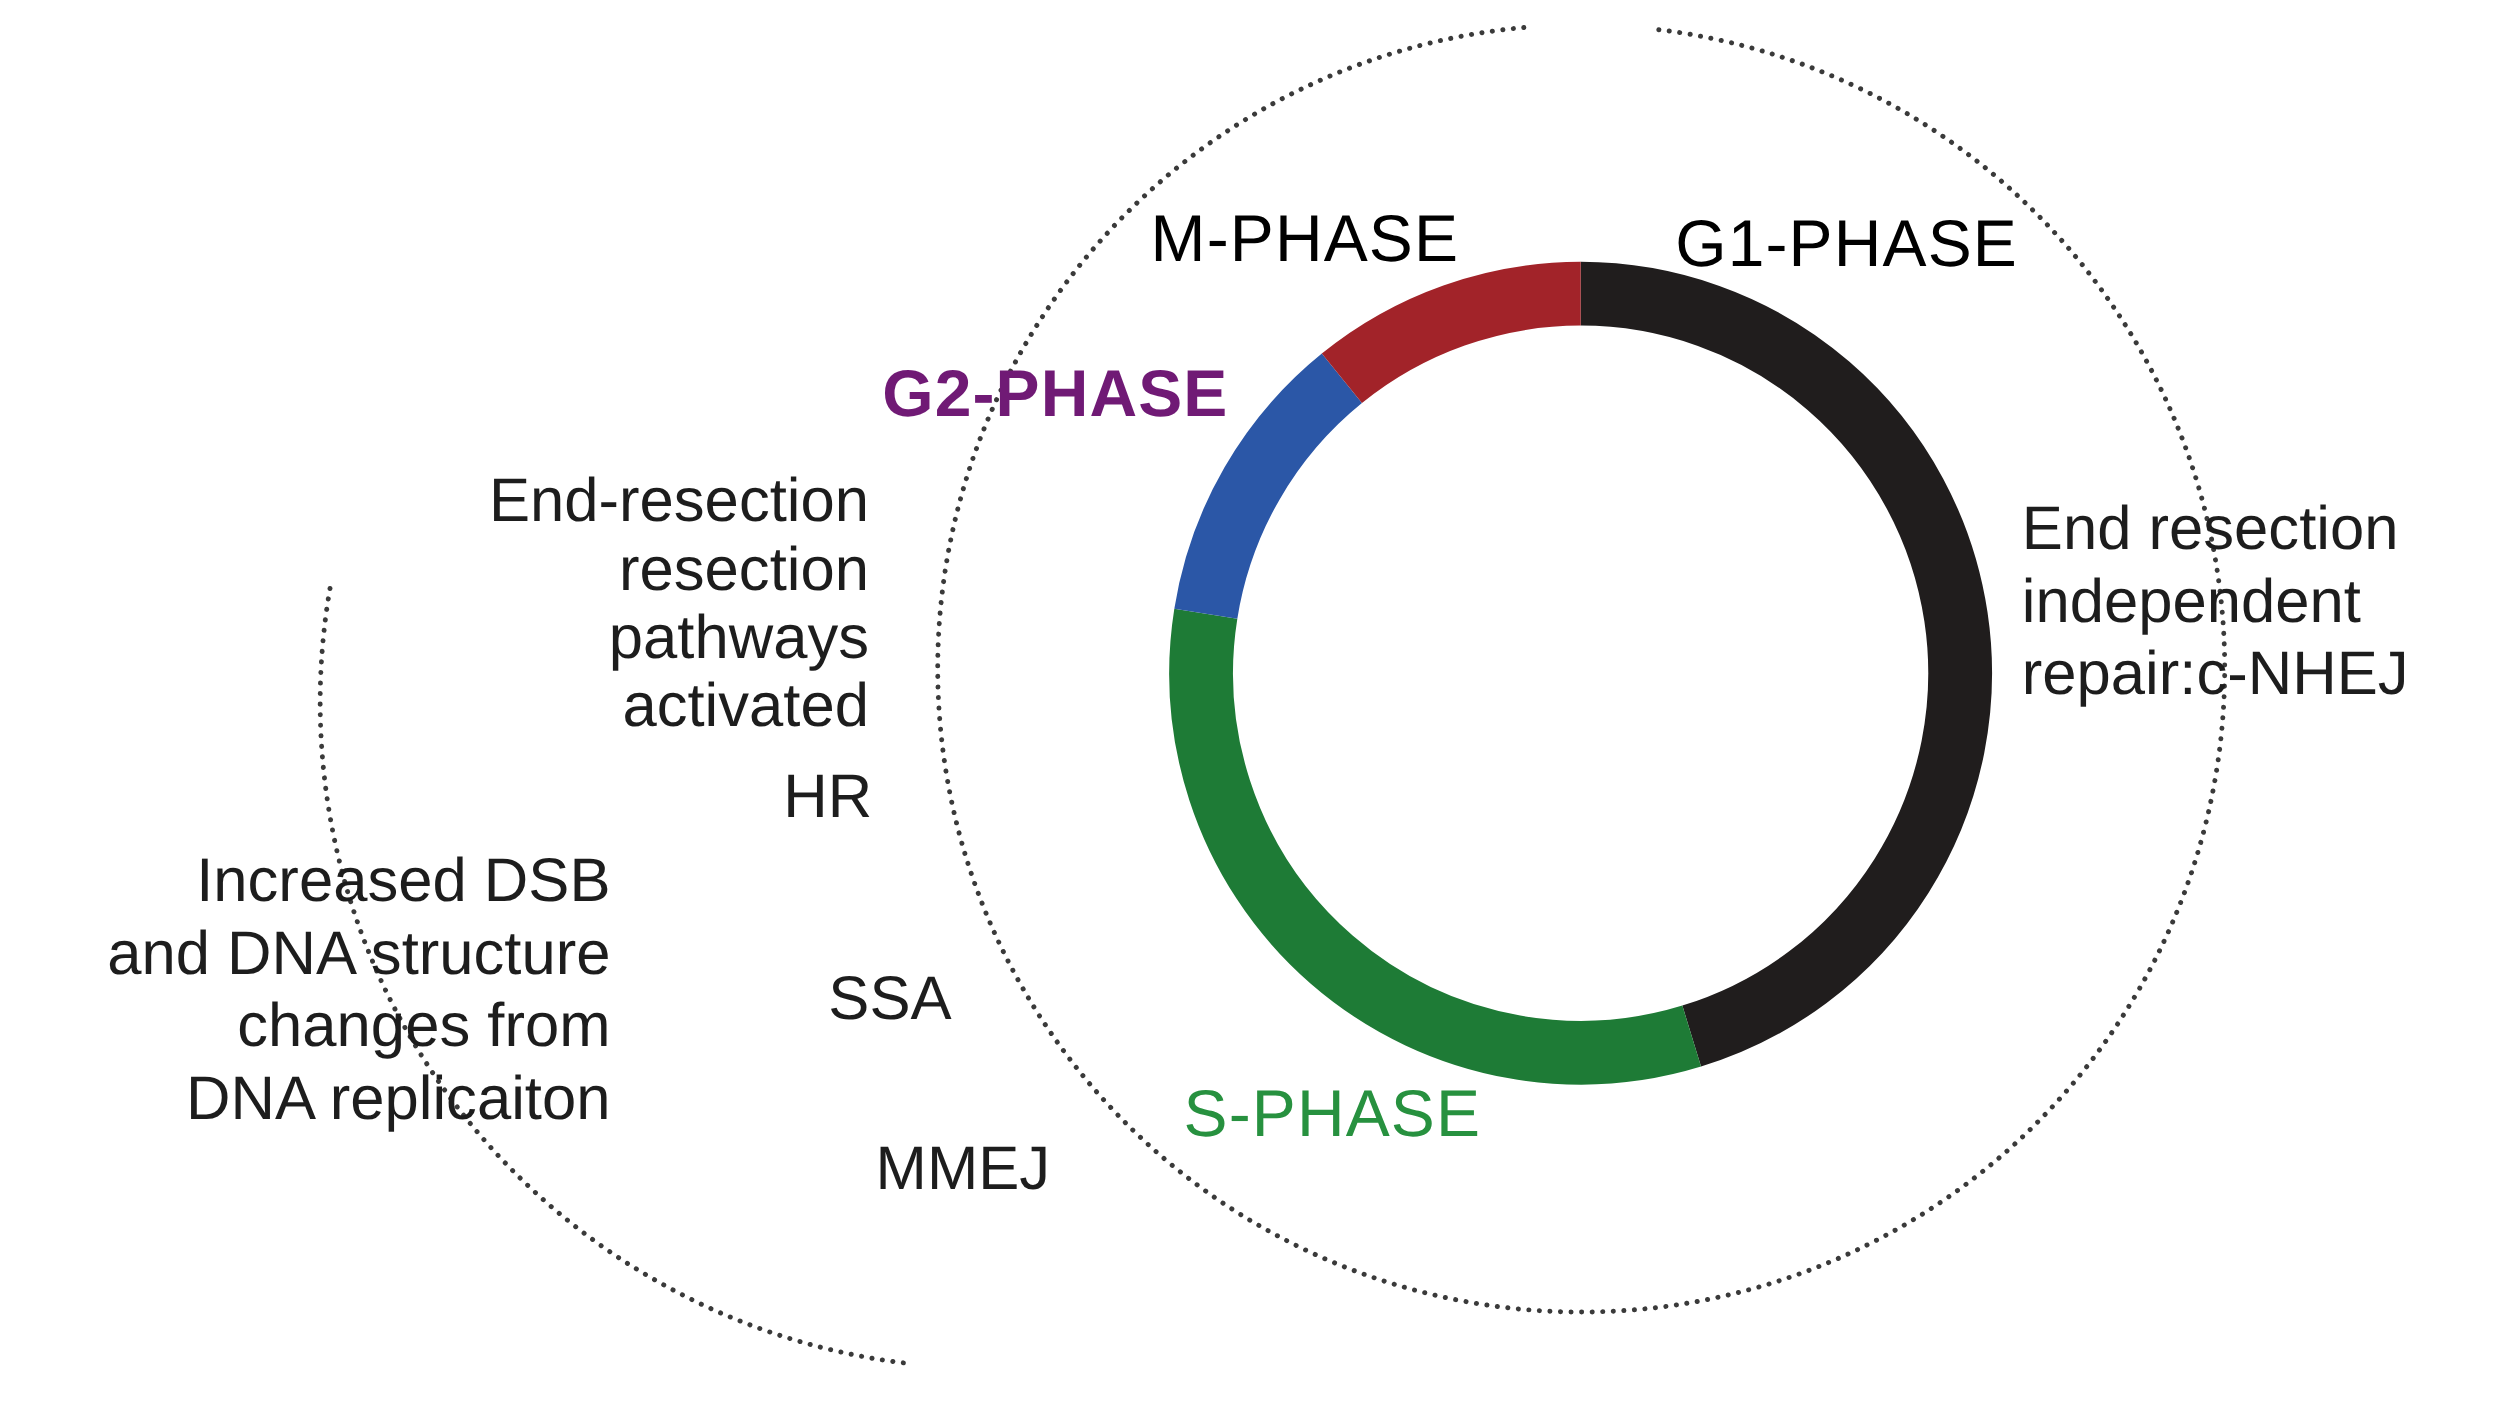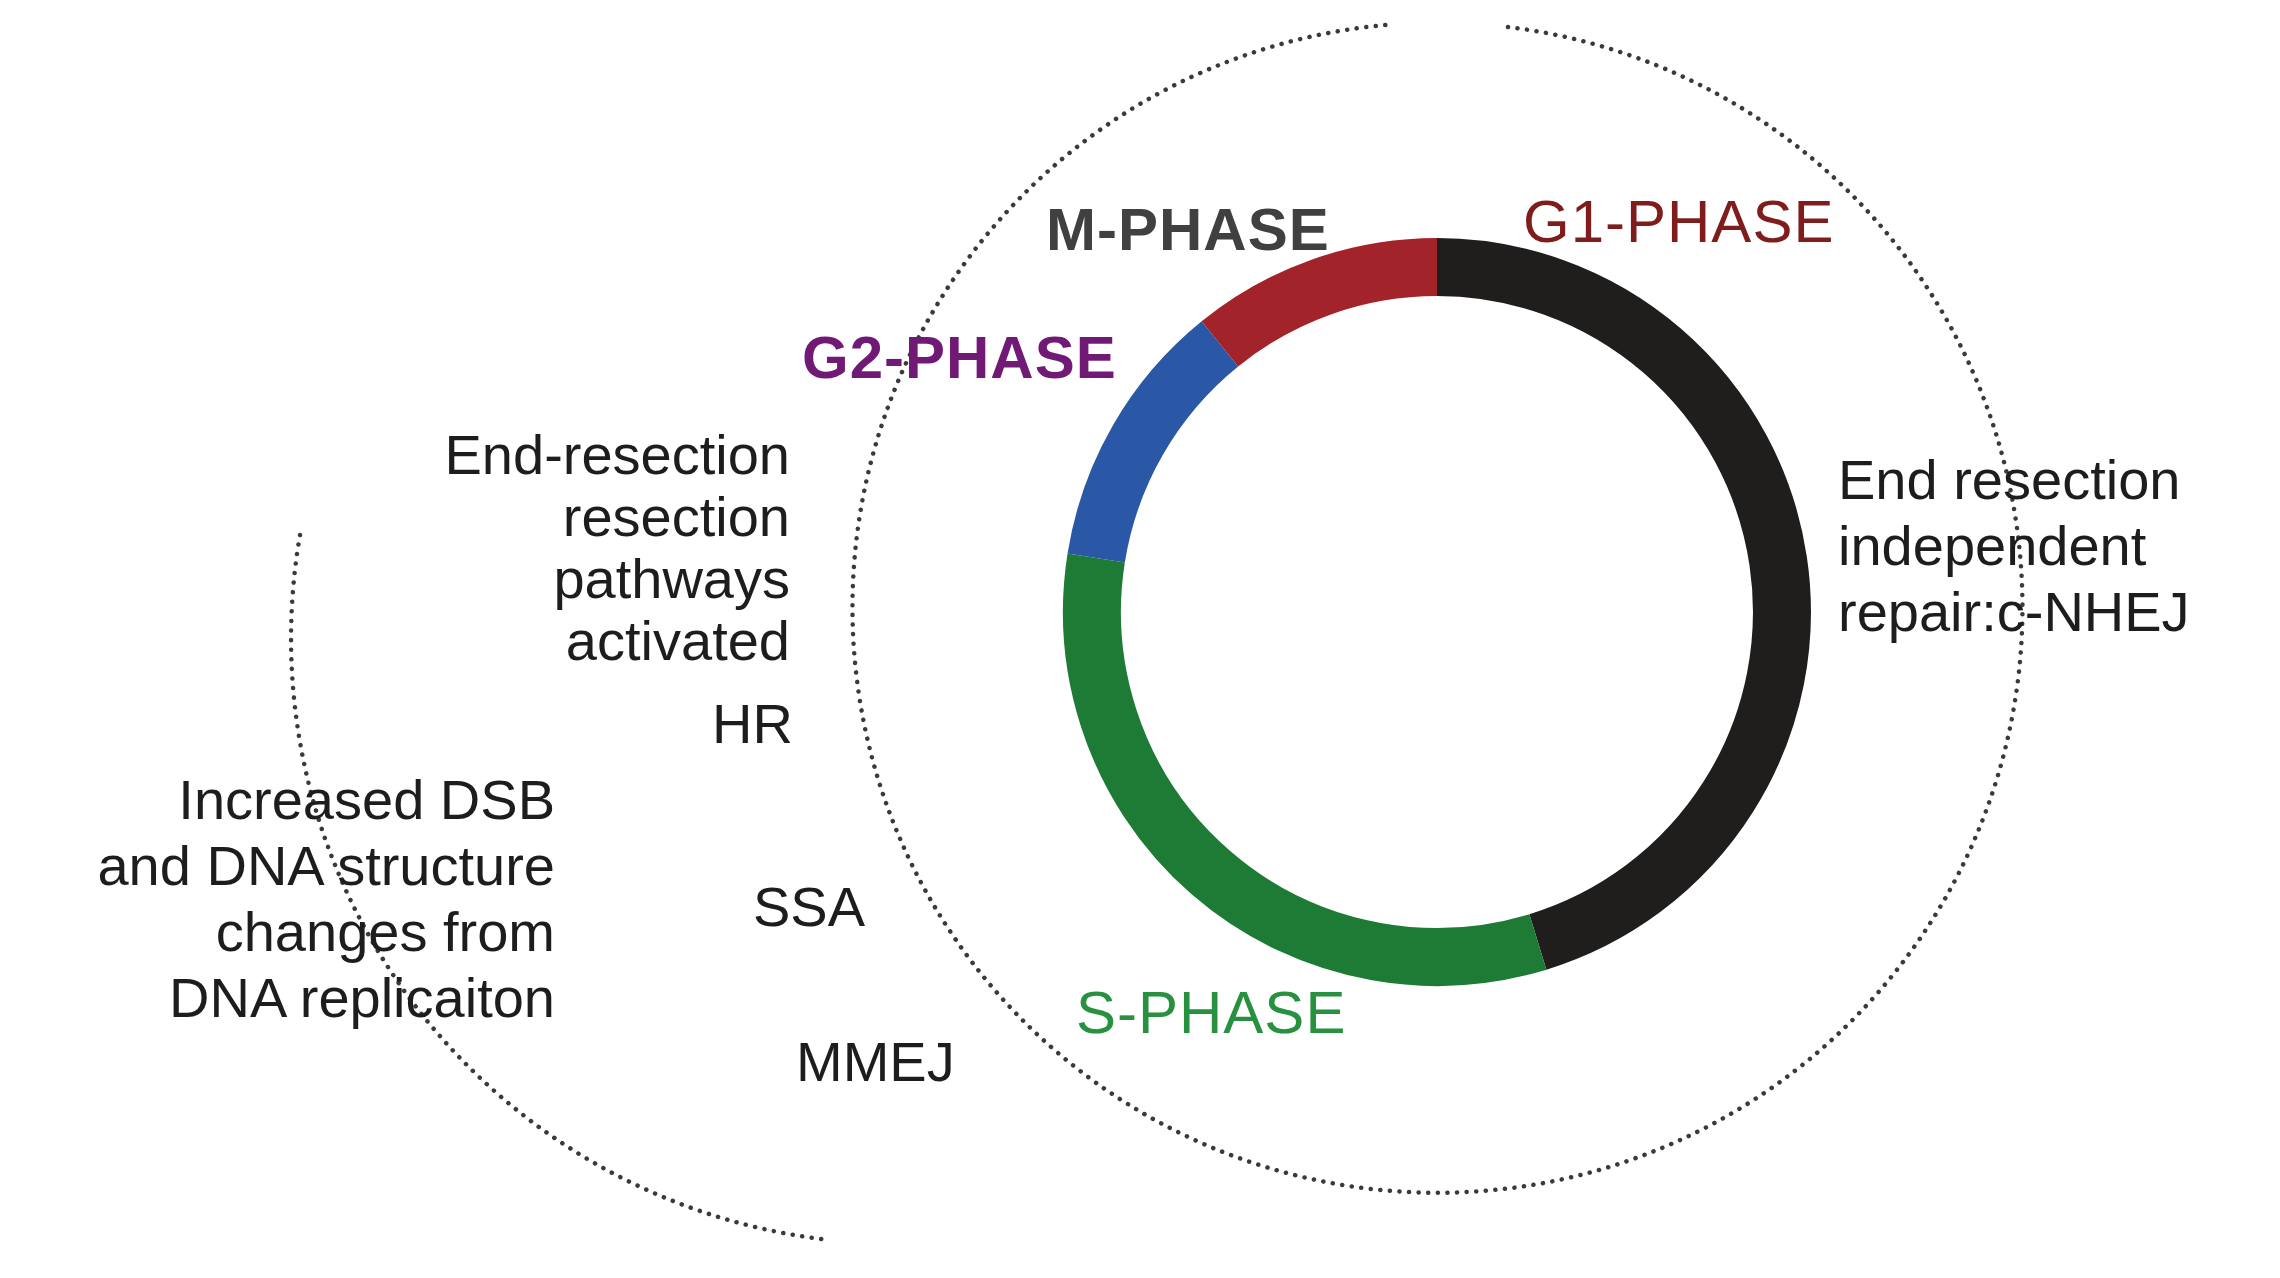--- a/index.html
+++ b/index.html
@@ -51,23 +51,23 @@
     <path class="dotted" d="M 300 535 A 605 605 0 0 0 830 1240" fill="none" stroke="#3a3a3a" stroke-width="4.5" stroke-dasharray="0.1 9.5" stroke-linecap="round"></path>
 
     <g id="ring-group">
         <path d="M 1437.0 267.0 A 345 345 0 0 1 1537.9 941.9" fill="none" stroke="#201d1d" stroke-width="58"></path>
         <path d="M 1537.9 941.9 A 345 345 0 0 1 1096.2 558.0" fill="none" stroke="#1e7b36" stroke-width="58"></path>
         <path d="M 1096.2 558.0 A 345 345 0 0 1 1219.9 343.9" fill="none" stroke="#2b57a7" stroke-width="58"></path>
         <path d="M 1219.9 343.9 A 345 345 0 0 1 1437.0 267.0" fill="none" stroke="#a22329" stroke-width="58"></path>
       </g>
   </svg>
 
-  <div class="phase-label" style="left: 1046px; top: 200px; color: #404040; font-weight: bold;">M-PHASE</div>
+  <div class="phase-label" style="left: 1046px; top: 187px; color: #000000;">M-PHASE</div>
 
-  <div class="phase-label" style="left: 1523px; top: 192px; color: #7f1d1d;">G1-PHASE</div>
+  <div class="phase-label" style="left: 1523px; top: 192px; color: #000000;">G1-PHASE</div>
 
   <div class="phase-label" style="left: 802px; top: 328px; color: #701a75; font-weight: bold;">G2-PHASE</div>
 
   <div class="phase-label" style="left: 1076px; top: 983px; color: rgb(39, 145, 63);">S-PHASE</div>
 
   <div class="note right-align lh-tight" style="left:290px; top:389px; width:500px;">
     <span>End-resection</span>
     <span>resection</span>
     <span>pathways</span>
     <span>activated</span>

